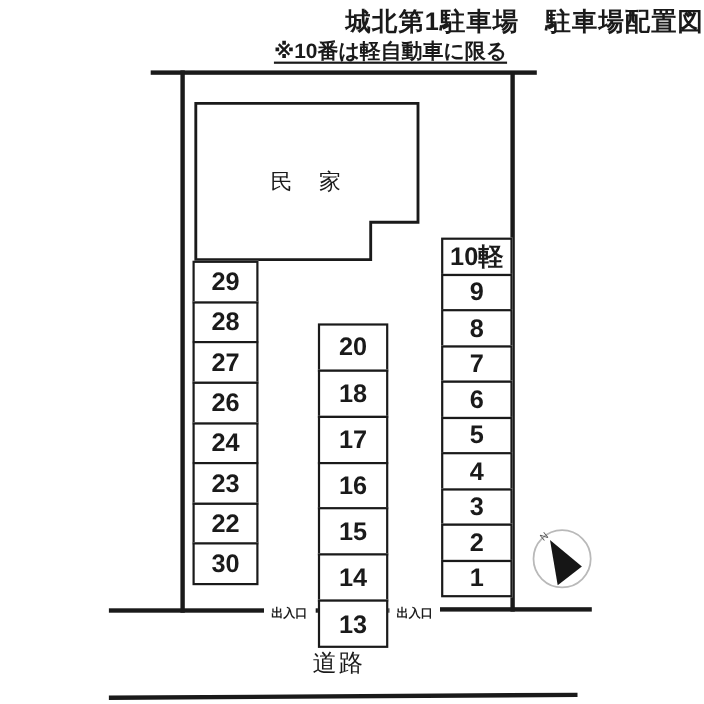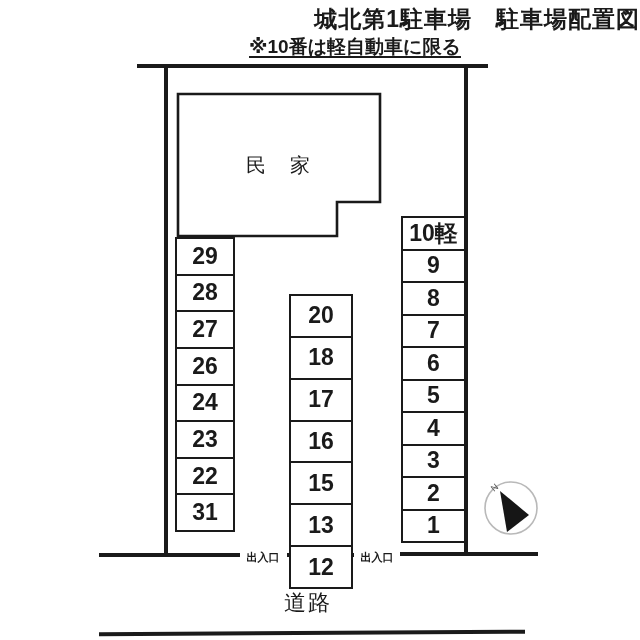--- a/index.html
+++ b/index.html
@@ -51,30 +51,30 @@
 <div id="building-label" class="abs">民　家</div>
 
 <div id="col-left" class="col">
     <div class="cell">29</div>
     <div class="cell">28</div>
     <div class="cell">27</div>
     <div class="cell">26</div>
     <div class="cell">24</div>
     <div class="cell">23</div>
     <div class="cell">22</div>
-    <div class="cell">31</div>
+    <div class="cell">30</div>
   </div>
 <div id="col-middle" class="col">
     <div class="cell">20</div>
     <div class="cell">18</div>
     <div class="cell">17</div>
     <div class="cell">16</div>
     <div class="cell">15</div>
+    <div class="cell">14</div>
     <div class="cell">13</div>
-    <div class="cell">12</div>
   </div>
 <div id="col-right" class="col">
     <div class="cell">10軽</div>
     <div class="cell">9</div>
     <div class="cell">8</div>
     <div class="cell">7</div>
     <div class="cell">6</div>
     <div class="cell">5</div>
     <div class="cell">4</div>
     <div class="cell">3</div>

